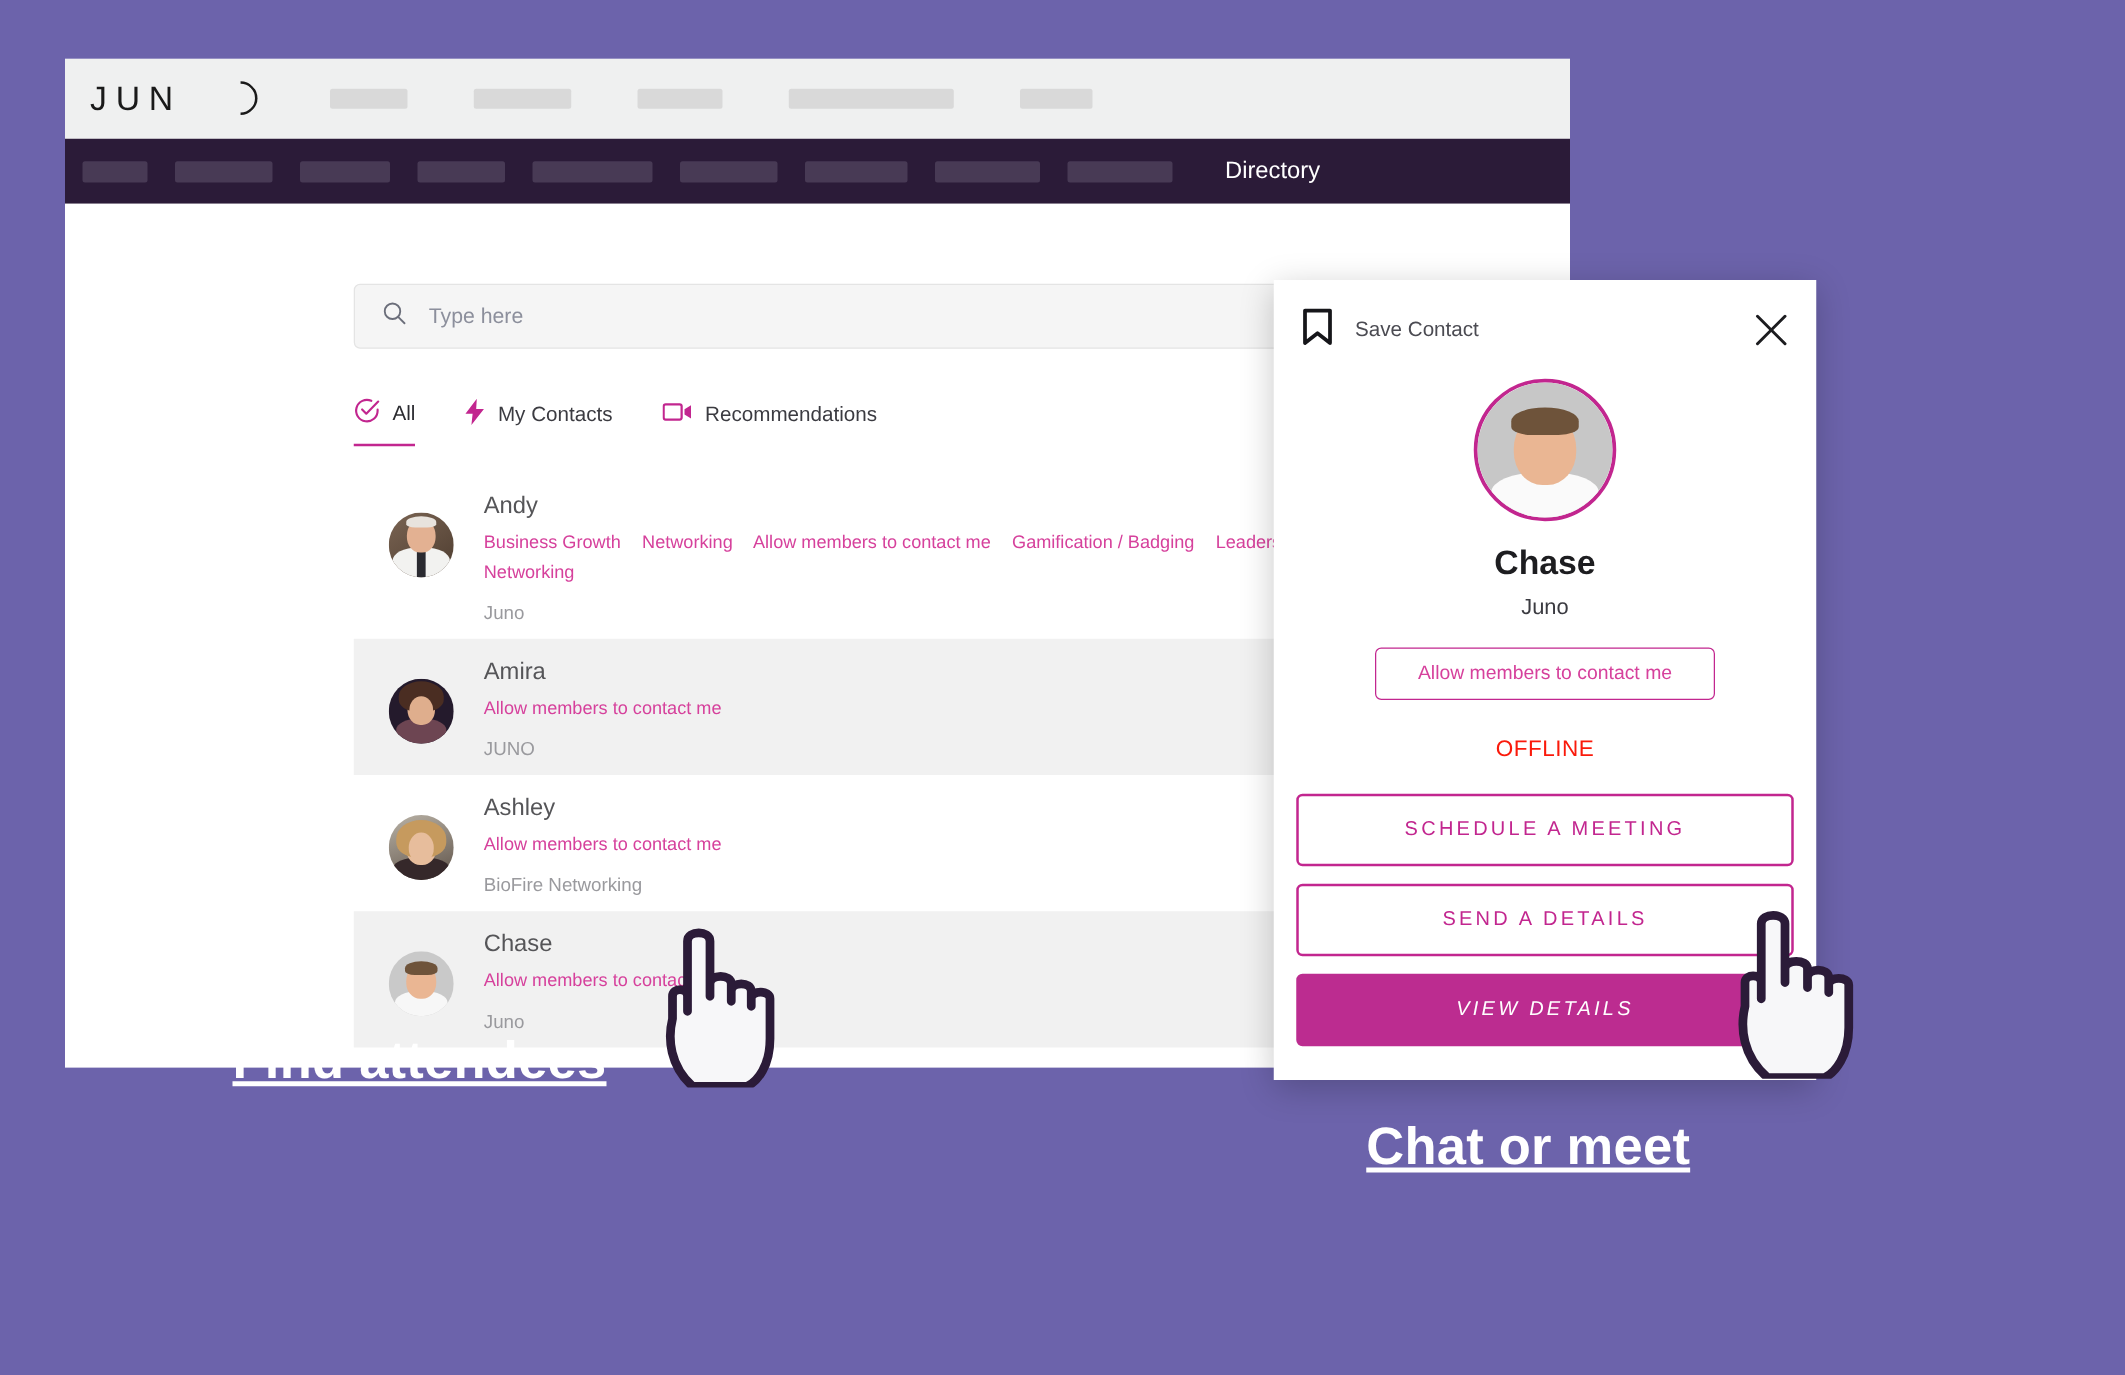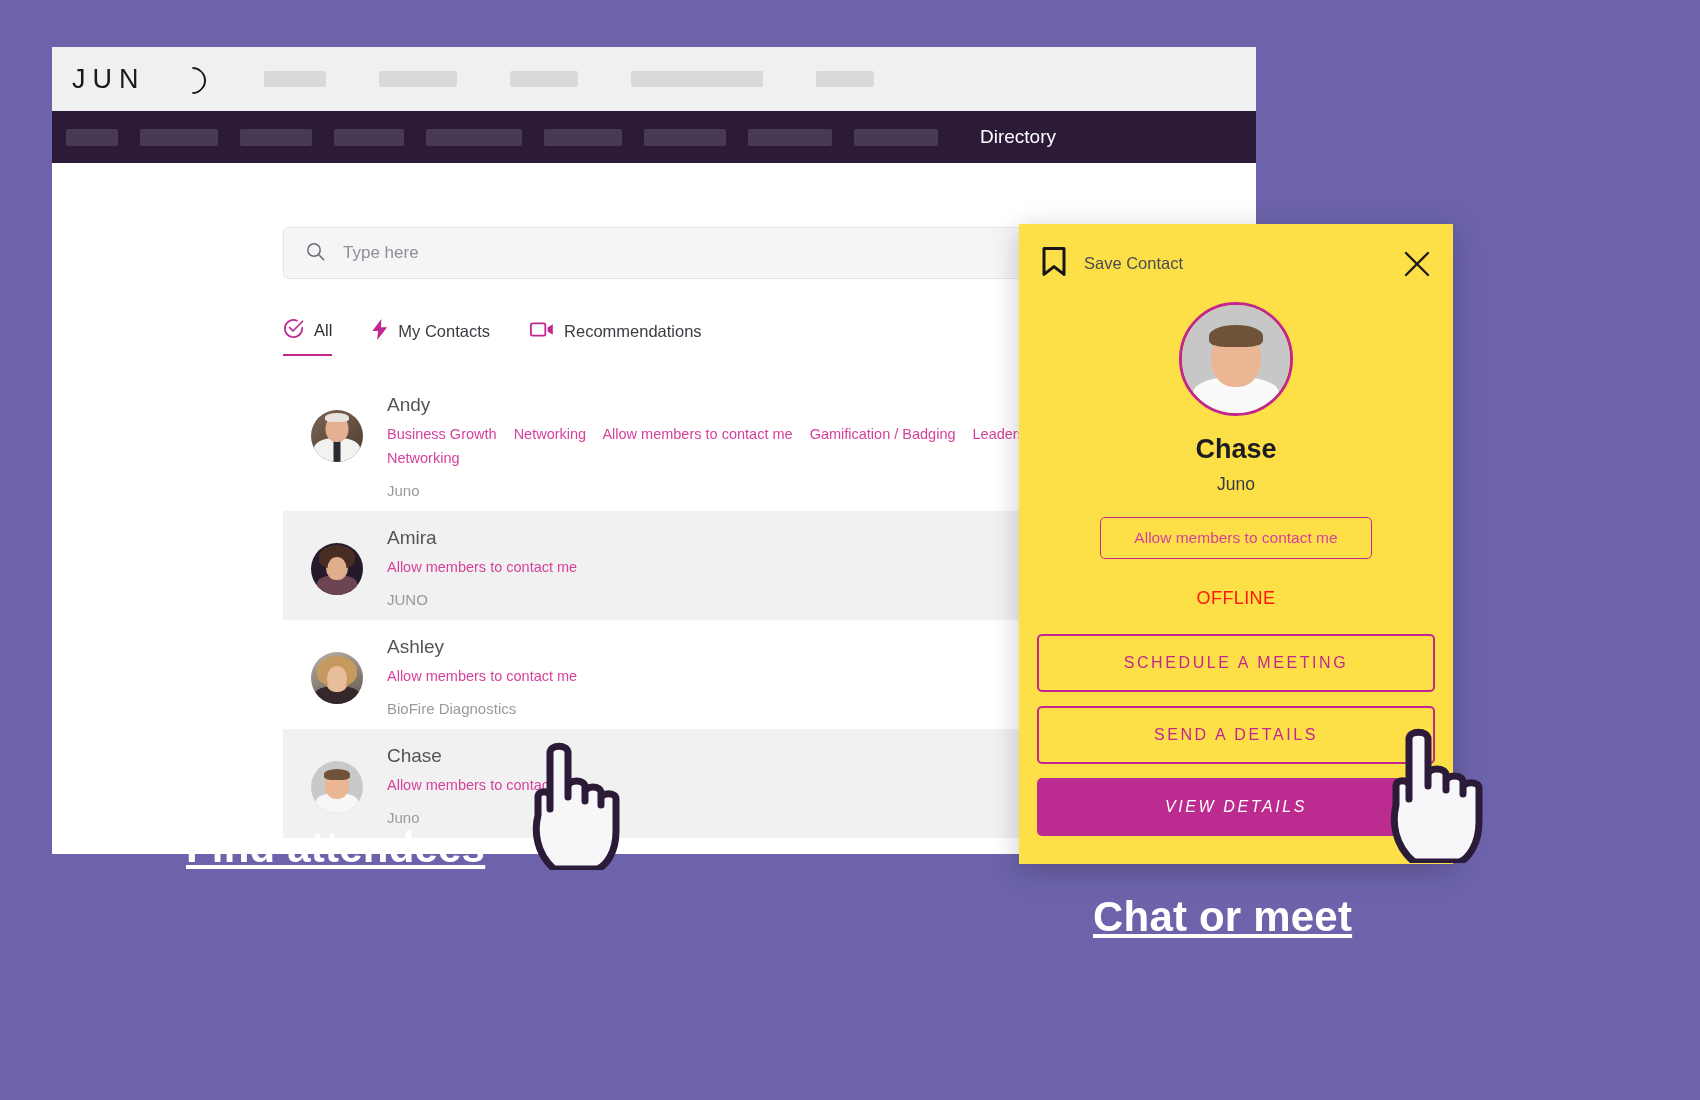--- a/index.html
+++ b/index.html
@@ -34,21 +34,21 @@
     align-items: center;
     padding: 0 0 0 20px;
     box-sizing: border-box;
   }
   #logo {
     font-size: 27px;
     letter-spacing: 7px;
     color: #1a1a1a;
     font-weight: 400;
     display: flex;
-    align-items: center;
+    align-items: flex-start;
     margin-right: 58px;
     user-select: none;
     gap: 31px;
   }
   #logo .logo-o {
     display: inline-block;
     width: 23px;
     height: 23px;
     border: 2.2px solid #1a1a1a;
     border-radius: 50%;
@@ -190,21 +190,21 @@
     margin-top: 12px;
   }
 
   
   #contact-card {
     position: absolute;
     left: 1019px;
     top: 224px;
     width: 434px;
     height: 640px;
-    background: #fde047;
+    background: #ffffff;
     box-shadow: 0 6px 26px rgba(0,0,0,0.22);
     box-sizing: border-box;
     padding: 0;
   }
   #card-header {
     display: flex;
     align-items: center;
     padding: 22px 22px 0 22px;
   }
   #save-contact-label {
@@ -442,21 +442,21 @@
             <div class="head" style="bottom:12px;width:24px;height:28px;background:#e7bd9c;"></div>
             <div class="hair" style="bottom:18px;width:40px;height:30px;background:#c69a5e;border-radius:50% 50% 40% 40%;"></div>
             <div class="head" style="bottom:14px;width:20px;height:24px;background:#e7bd9c;"></div>
           </div>
         </div>
         <div class="row-text">
           <div class="row-name">Ashley</div>
           <div class="row-tags">
             <span>Allow members to contact me</span>
           </div>
-          <div class="row-org">BioFire Diagnostics</div>
+          <div class="row-org">BioFire Networking</div>
         </div>
       </div>
 
       <div class="row shaded">
         <div class="avatar">
           <div class="ph">
             <div class="bg" style="background:#c9c9c9;"></div>
             <div class="body" style="bottom:0;width:42px;height:20px;background:#f7f7f7;"></div>
             <div class="head" style="bottom:14px;width:24px;height:28px;background:#eab693;"></div>
             <div class="hair" style="bottom:33px;width:26px;height:11px;background:#6e533a;"></div>

